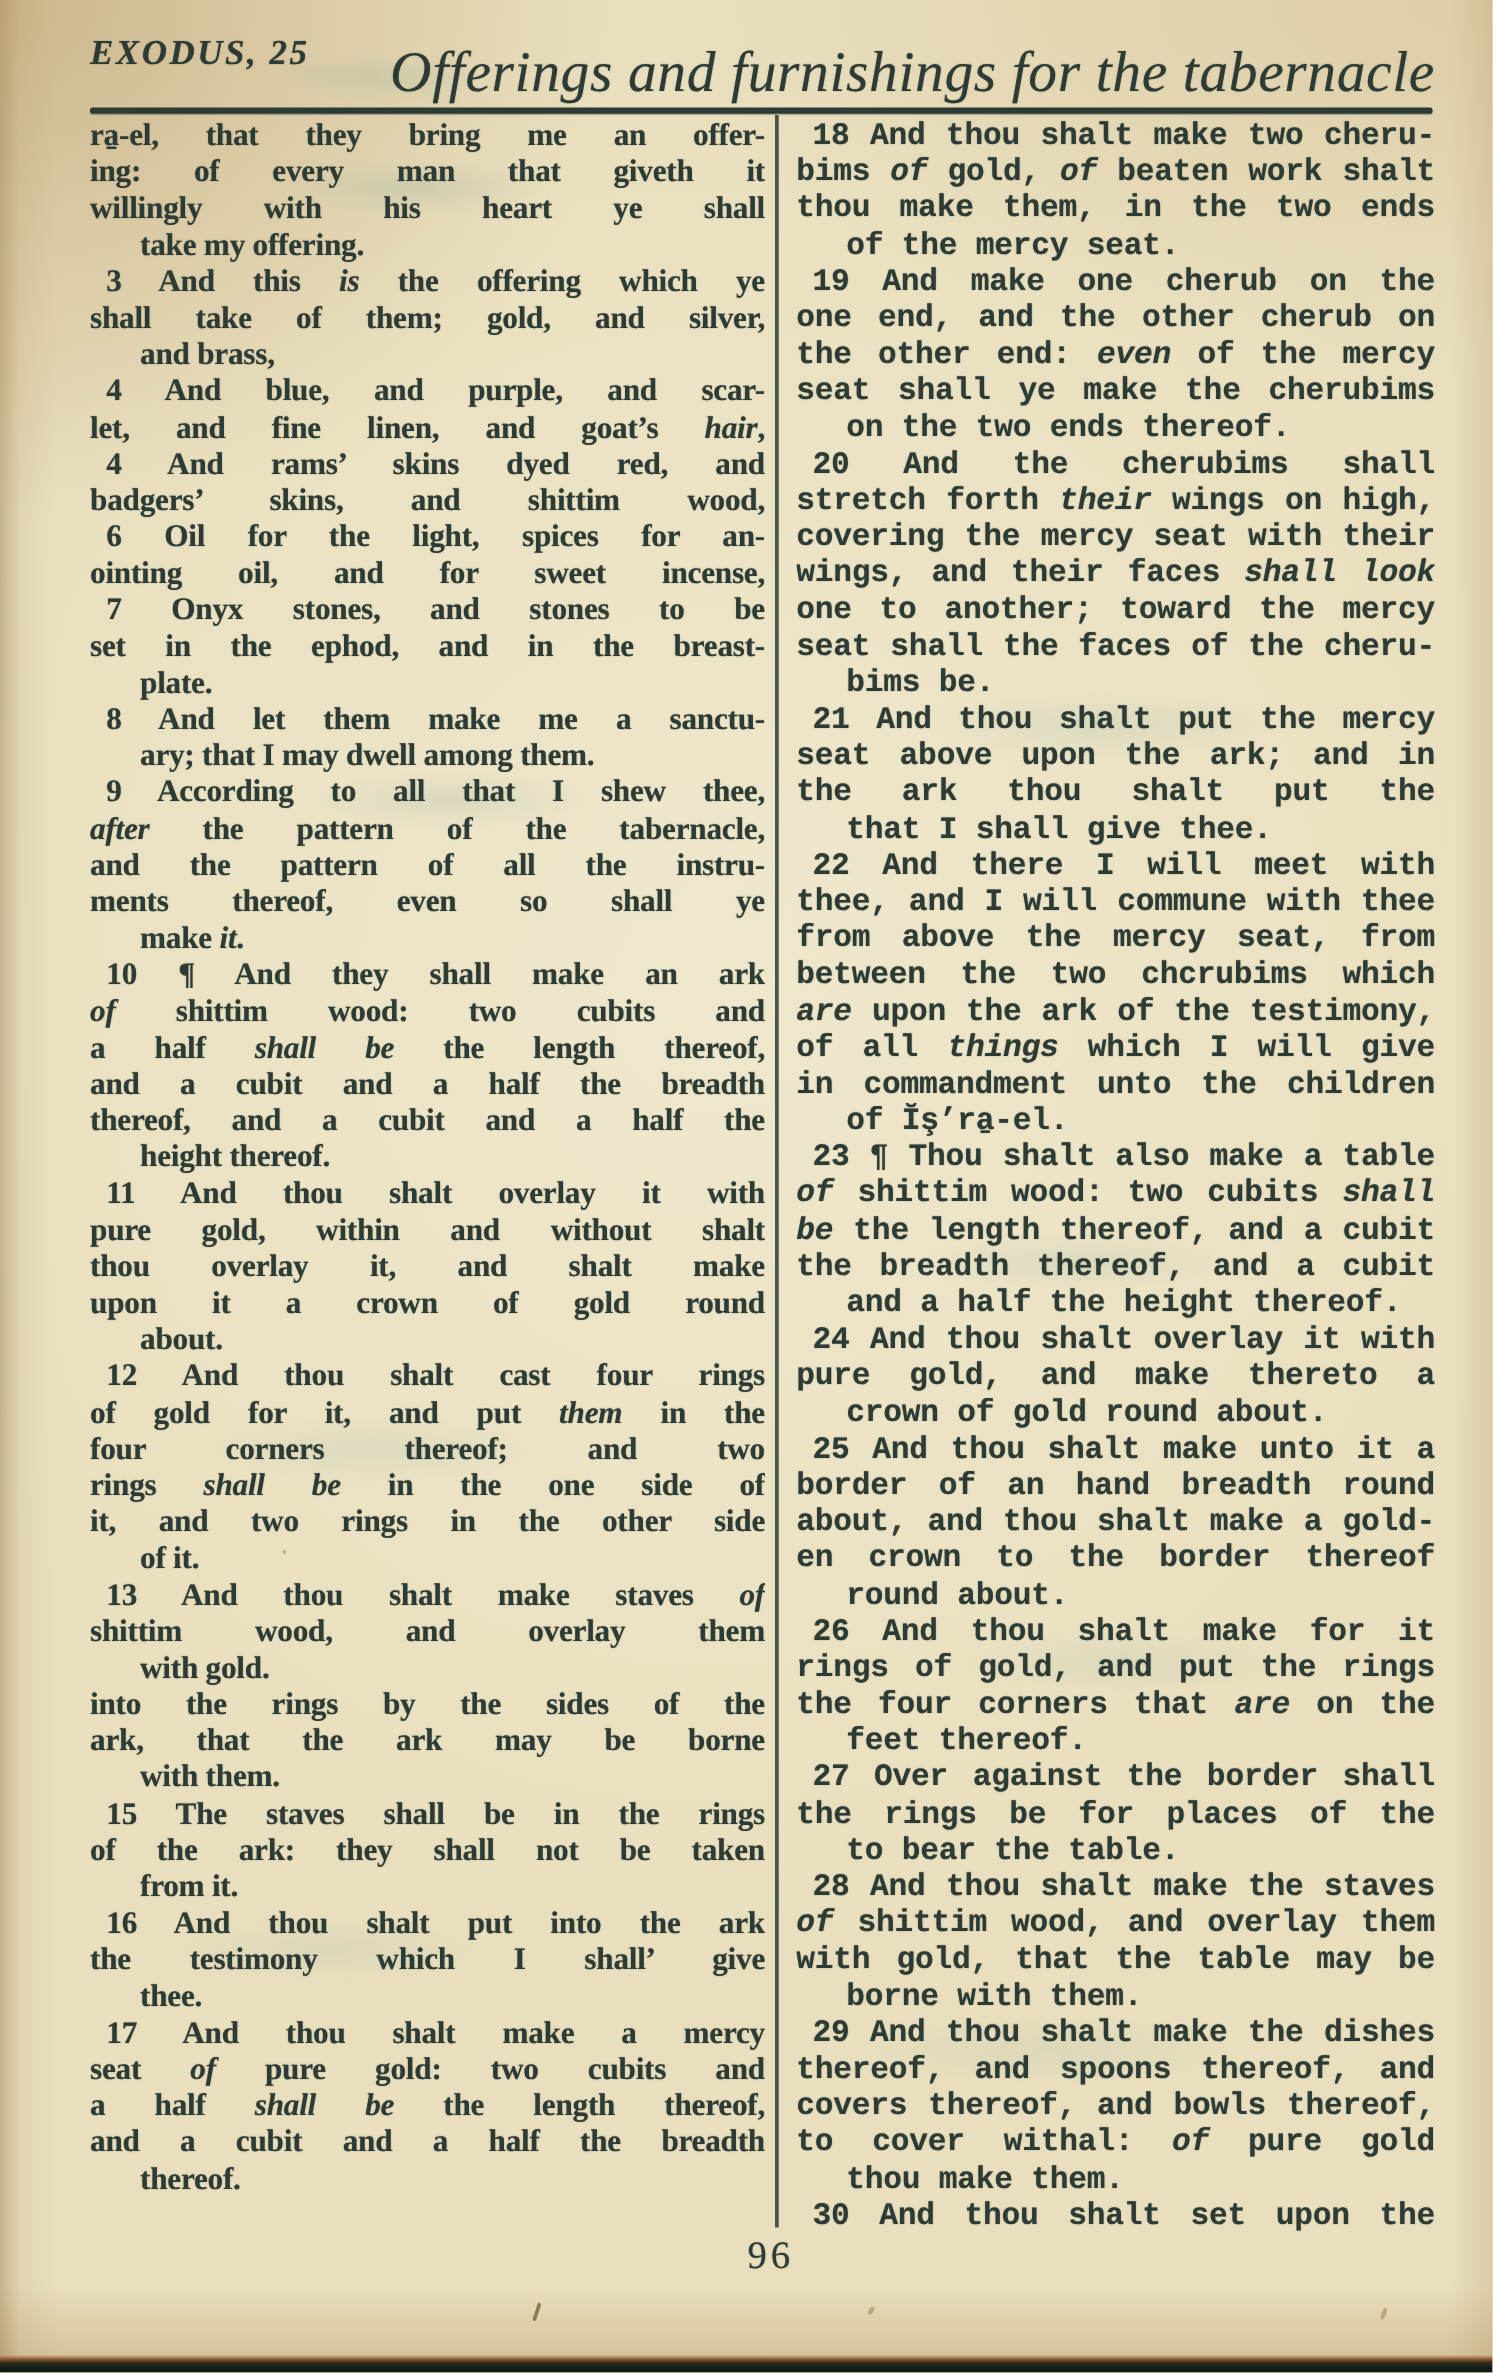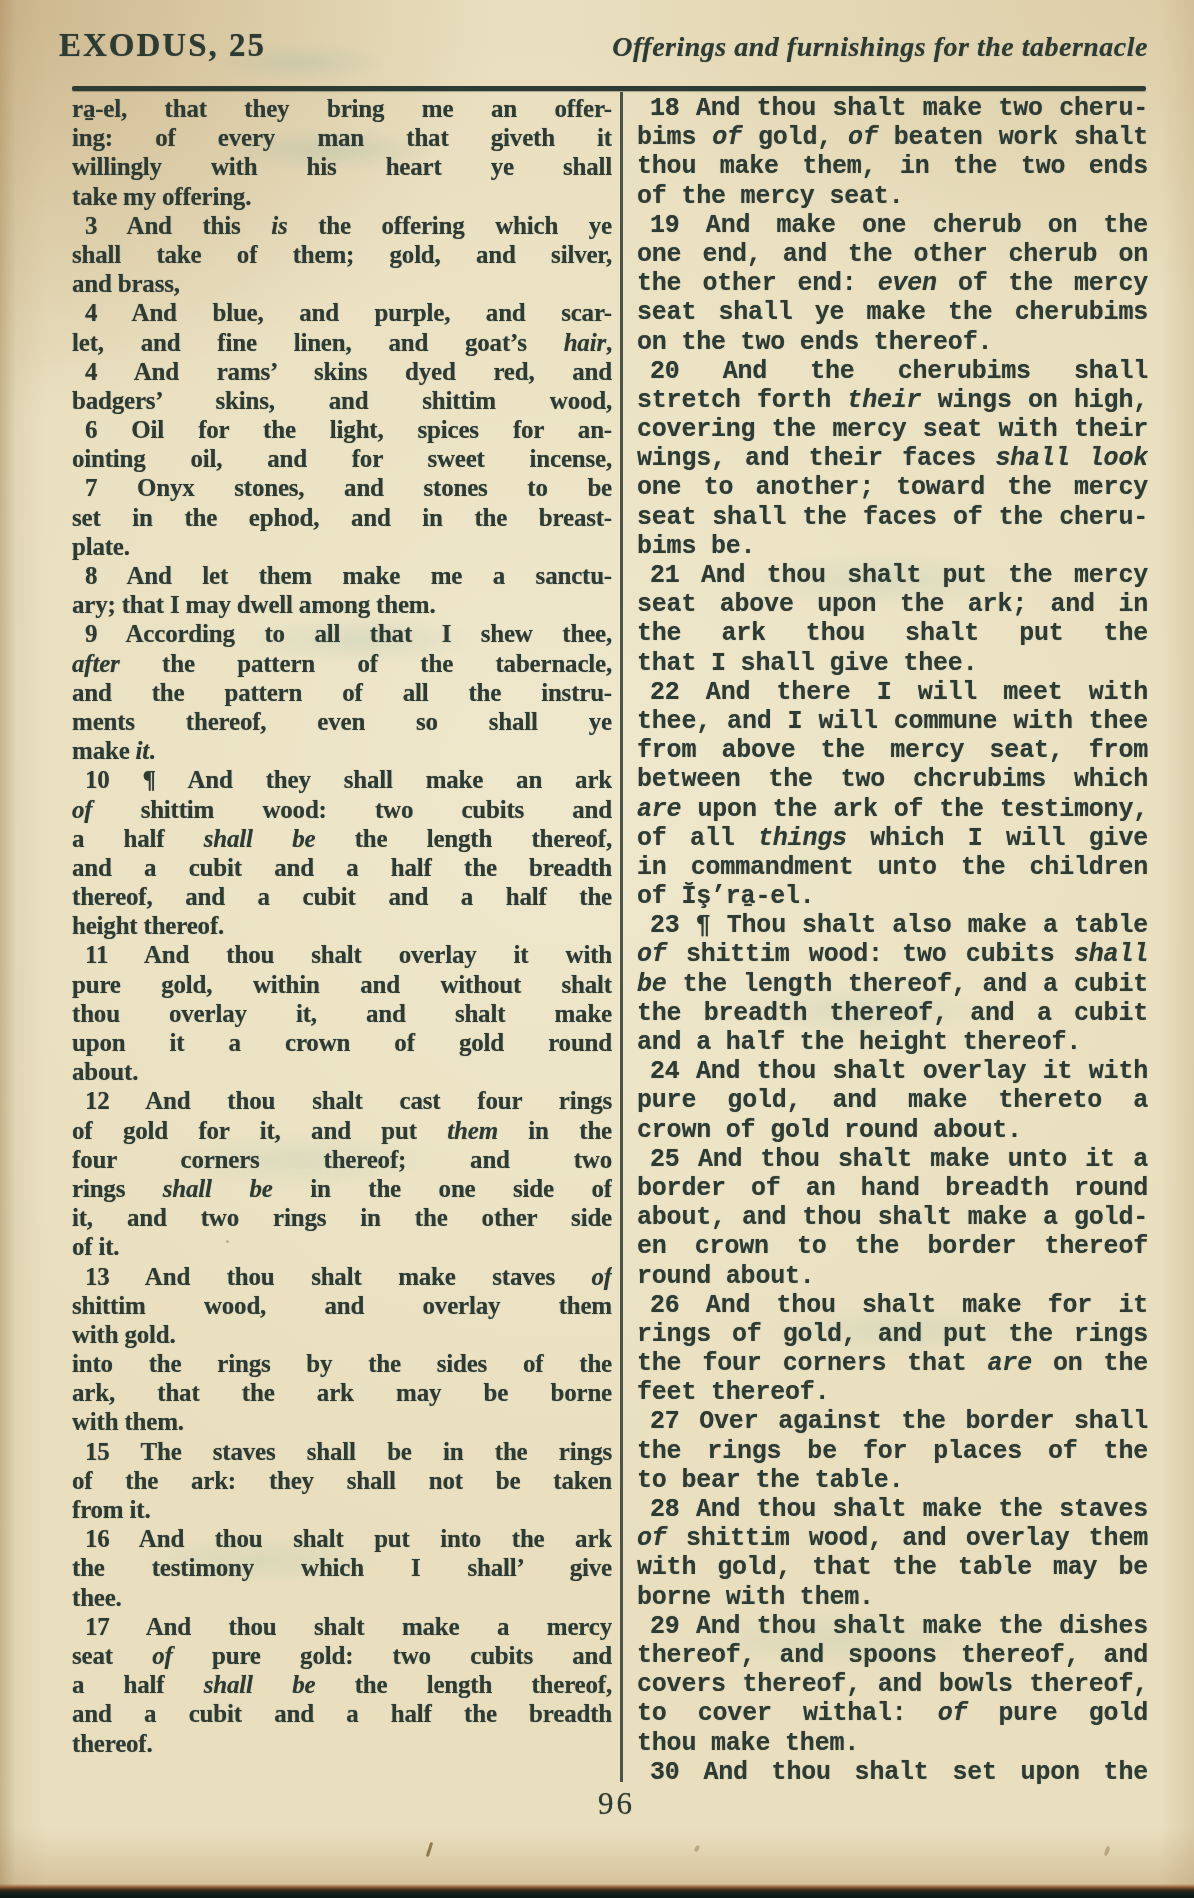--- a/index.html
+++ b/index.html
@@ -35,27 +35,28 @@
       radial-gradient(190px 36px at 900px 1330px,rgba(118,168,152,.13), rgba(118,168,152,0) 70%),
       radial-gradient(200px 40px at 300px 1160px,rgba(118,168,152,.12), rgba(118,168,152,0) 70%),
       radial-gradient(180px 36px at 260px 1560px,rgba(118,168,152,.13), rgba(118,168,152,0) 70%),
       radial-gradient(220px 40px at 840px 1640px,rgba(118,168,152,.12), rgba(118,168,152,0) 70%);
   }
   .bottom-edge{
     position:absolute;left:0;right:0;bottom:0;height:14px;
     background:linear-gradient(180deg, rgba(150,96,58,0) 0, #96603a 3px, #3a2a1a 6px, #15211d 9px, #0d1713 14px);
   }
   .hdr-left{
-    position:absolute;left:59px;top:27px;
-    font-size:33px;font-weight:bold;letter-spacing:2px;color:var(--ink);
+    position:absolute;left:72px;top:27px;
+    font-size:28px;font-weight:bold;letter-spacing:2px;color:var(--ink);
     text-shadow:0 0 1px rgba(45,59,53,.6);
+    font-style:italic;
   }
   .hdr-right{
     position:absolute;right:46px;top:31px;
-    font-size:28px;font-weight:bold;font-style:italic;color:var(--ink);
+    font-size:46px;font-weight:normal;font-style:italic;color:var(--ink);
     letter-spacing:.5px;text-shadow:0 0 1px rgba(45,59,53,.55);
   }
   .rule{
     position:absolute;left:72px;top:86px;width:1074px;height:5px;
     background:var(--ink);border-radius:2px;
     box-shadow:0 1px 1px rgba(45,59,53,.35);
   }
   .divider{
     position:absolute;left:620px;top:92px;width:3px;height:1690px;
     background:var(--ink);opacity:.85;
@@ -63,21 +64,21 @@
   .col{position:absolute;top:94px;color:var(--ink);}
   #col-left{left:72px;width:540px;}
   #col-right{left:637px;width:511px;font-family:Liberation Mono, monospace;}
   .line{
     height:29.2px;line-height:29.2px;font-size:25px;font-weight:bold;
     letter-spacing:-0.2px;
     text-align:justify;text-align-last:justify;
     overflow:hidden;
     text-shadow:0 0 1px rgba(45,59,53,.55);
   }
-  .line.p{text-align-last:left;}
+  .line.p{text-align-last:left;margin-left:40px;}
   .line.v{text-indent:13px;}
   .pageno{
     position:absolute;left:598px;top:1786px;
     font-size:31px;font-weight:normal;letter-spacing:3px;color:var(--ink);
     text-shadow:0 0 1px rgba(45,59,53,.6);
   }
   .stray{
     position:absolute;left:428px;top:1842px;width:3px;height:15px;
     background:#7a6336;transform:rotate(18deg);border-radius:2px;opacity:.8;
   }

